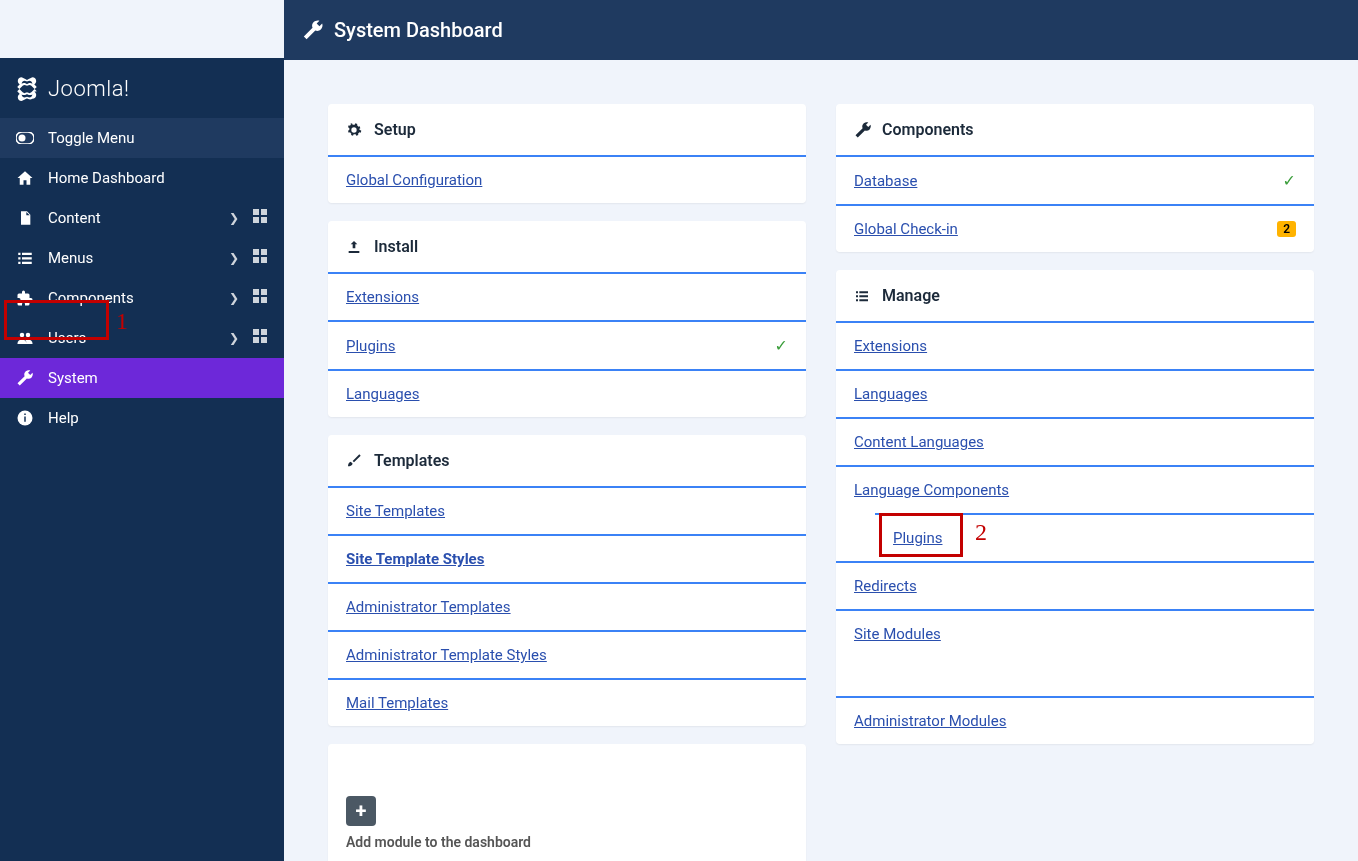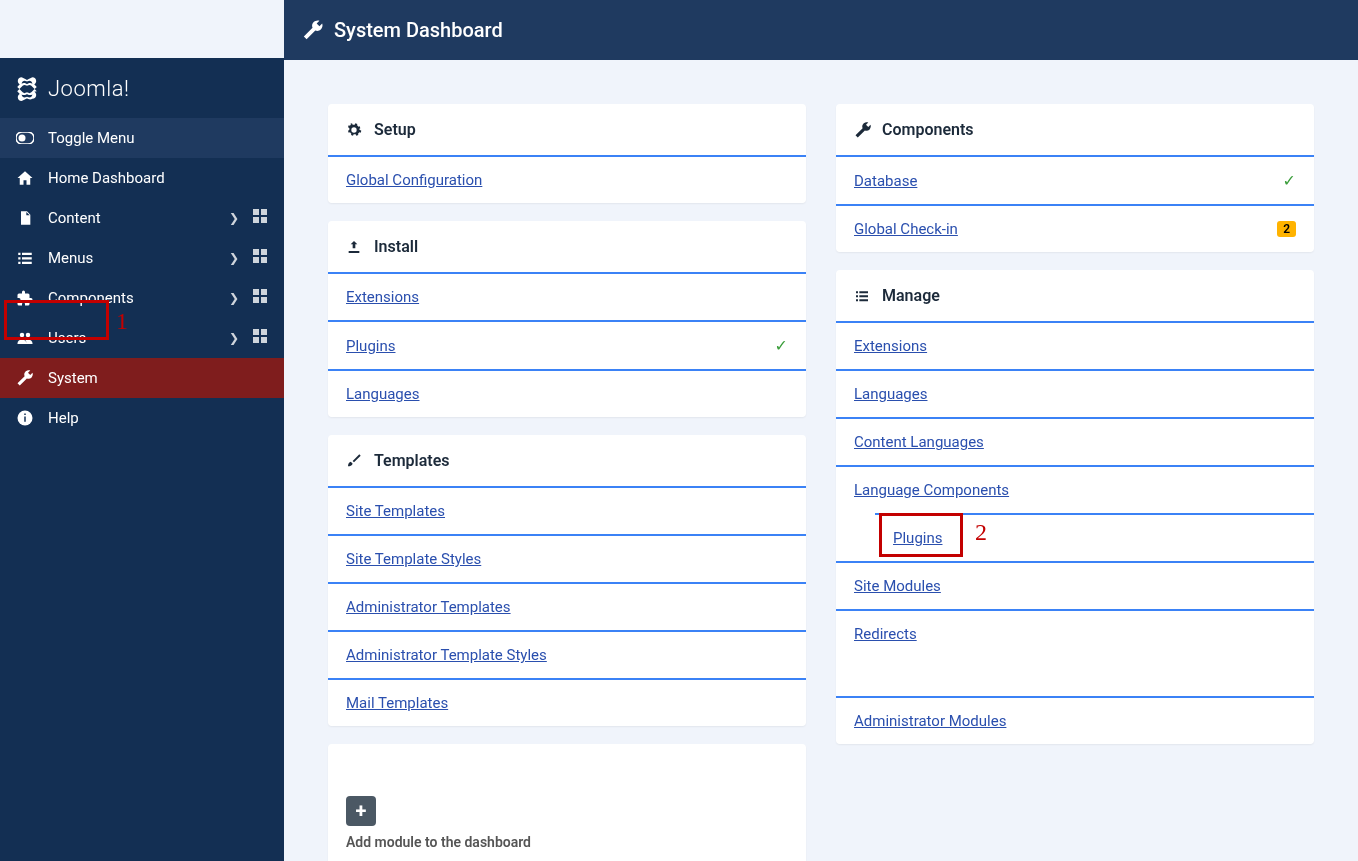--- a/index.html
+++ b/index.html
@@ -5,21 +5,21 @@
 * { margin: 0; padding: 0; box-sizing: border-box; }
 body { font-family: -apple-system, BlinkMacSystemFont, "Segoe UI", Roboto, Arial, sans-serif; background: #f0f4fb; width: 1358px; height: 861px; overflow: hidden; }
 
 .sidebar { position: fixed; left: 0; top: 15px; width: 284px; height: 861px; background: #132f53; color: #fff; margin-top: 43px; }
 .brand { height: 60px; display: flex; align-items: center; padding: 0 14px; background: #132f53; }
 .brand-text { font-size: 22px; font-weight: 300; letter-spacing: 0.5px; color: #fff; }
 .brand svg { width: 26px; height: 26px; margin-right: 8px; fill: #fff; }
 
 .nav-item { display: flex; align-items: center; height: 40px; padding: 0 14px; color: #fff; cursor: pointer; font-size: 15px; position: relative; }
 .nav-item.toggle { background: #1f3a60; }
-.nav-item.active { background: #7f1d1d; }
+.nav-item.active { background: #6d28d9; }
 .nav-item .icon { width: 22px; display: inline-flex; align-items: center; justify-content: center; margin-right: 12px; }
 .nav-item .label { flex: 1; }
 .nav-item .chevron { font-size: 12px; opacity: 0.8; width: 20px; text-align: center; }
 .nav-item .grid-icon { width: 20px; text-align: center; opacity: 0.8; margin-left: 6px; }
 
 .highlight-box { position: absolute; border: 3px solid #c30000; pointer-events: none; }
 .annot-number { position: absolute; color: #c30000; font-family: "Times New Roman", serif; font-size: 24px; }
 
 .topbar { position: fixed; left: 284px; top: 0; right: 0; height: 60px; background: #1f3a60; display: flex; align-items: center; padding: 0 18px; color: #fff; }
 .topbar .icon { margin-right: 10px; display: inline-flex; }
@@ -202,21 +202,21 @@
           <span class="icon">
             <svg width="16" height="16" viewBox="0 0 24 24" fill="#1c2a3a">
               <path d="M20 2l2 2-10 10-2-2zM8 14l2 2c-1 3-4 4-7 4 0-3 1-6 4-7z"></path>
             </svg>
           </span>
           <span>Templates</span>
         </div>
         <div class="card-item" style="position:relative;">
           <a href="#">Site Templates</a>
         </div>
-        <div class="card-item" style="position:relative;">
+        <div class="card-item" style="position:relative;font-weight:bold;">
           <a href="#">Site Template Styles</a>
         </div>
         <div class="card-item" style="position:relative;">
           <a href="#">Administrator Templates</a>
         </div>
         <div class="card-item" style="position:relative;">
           <a href="#">Administrator Template Styles</a>
         </div>
         <div class="card-item" style="position:relative;">
           <a href="#">Mail Templates</a>
@@ -266,24 +266,24 @@
         </div>
         <div class="card-item" style="position:relative;">
           <a href="#">Language Components</a>
         </div>
         <div class="card-item" style="position:relative;margin-left:39px;">
           <a href="#">Plugins</a>
           <div class="highlight-box" style="left:4px; top:-2px; width:84px; height:44px;"></div>
           <div class="annot-number" style="left:100px; top:4px;">2</div>
         </div>
         <div class="card-item" style="position:relative;">
+          <a href="#">Redirects</a>
+        </div>
+        <div class="card-item" style="position:relative;">
           <a href="#">Site Modules</a>
-        </div>
-        <div class="card-item" style="position:relative;">
-          <a href="#">Redirects</a>
         </div>
         <div class="card-item" style="position:relative;margin-top:39px;">
           <a href="#">Administrator Modules</a>
         </div>
       </div>
     </div>
 </div>
 
 <div class="highlight-box" style="left:4px; top:300px; width:105px; height:40px;"></div>
 <div class="annot-number" style="left:116px; top:308px;">1</div>

